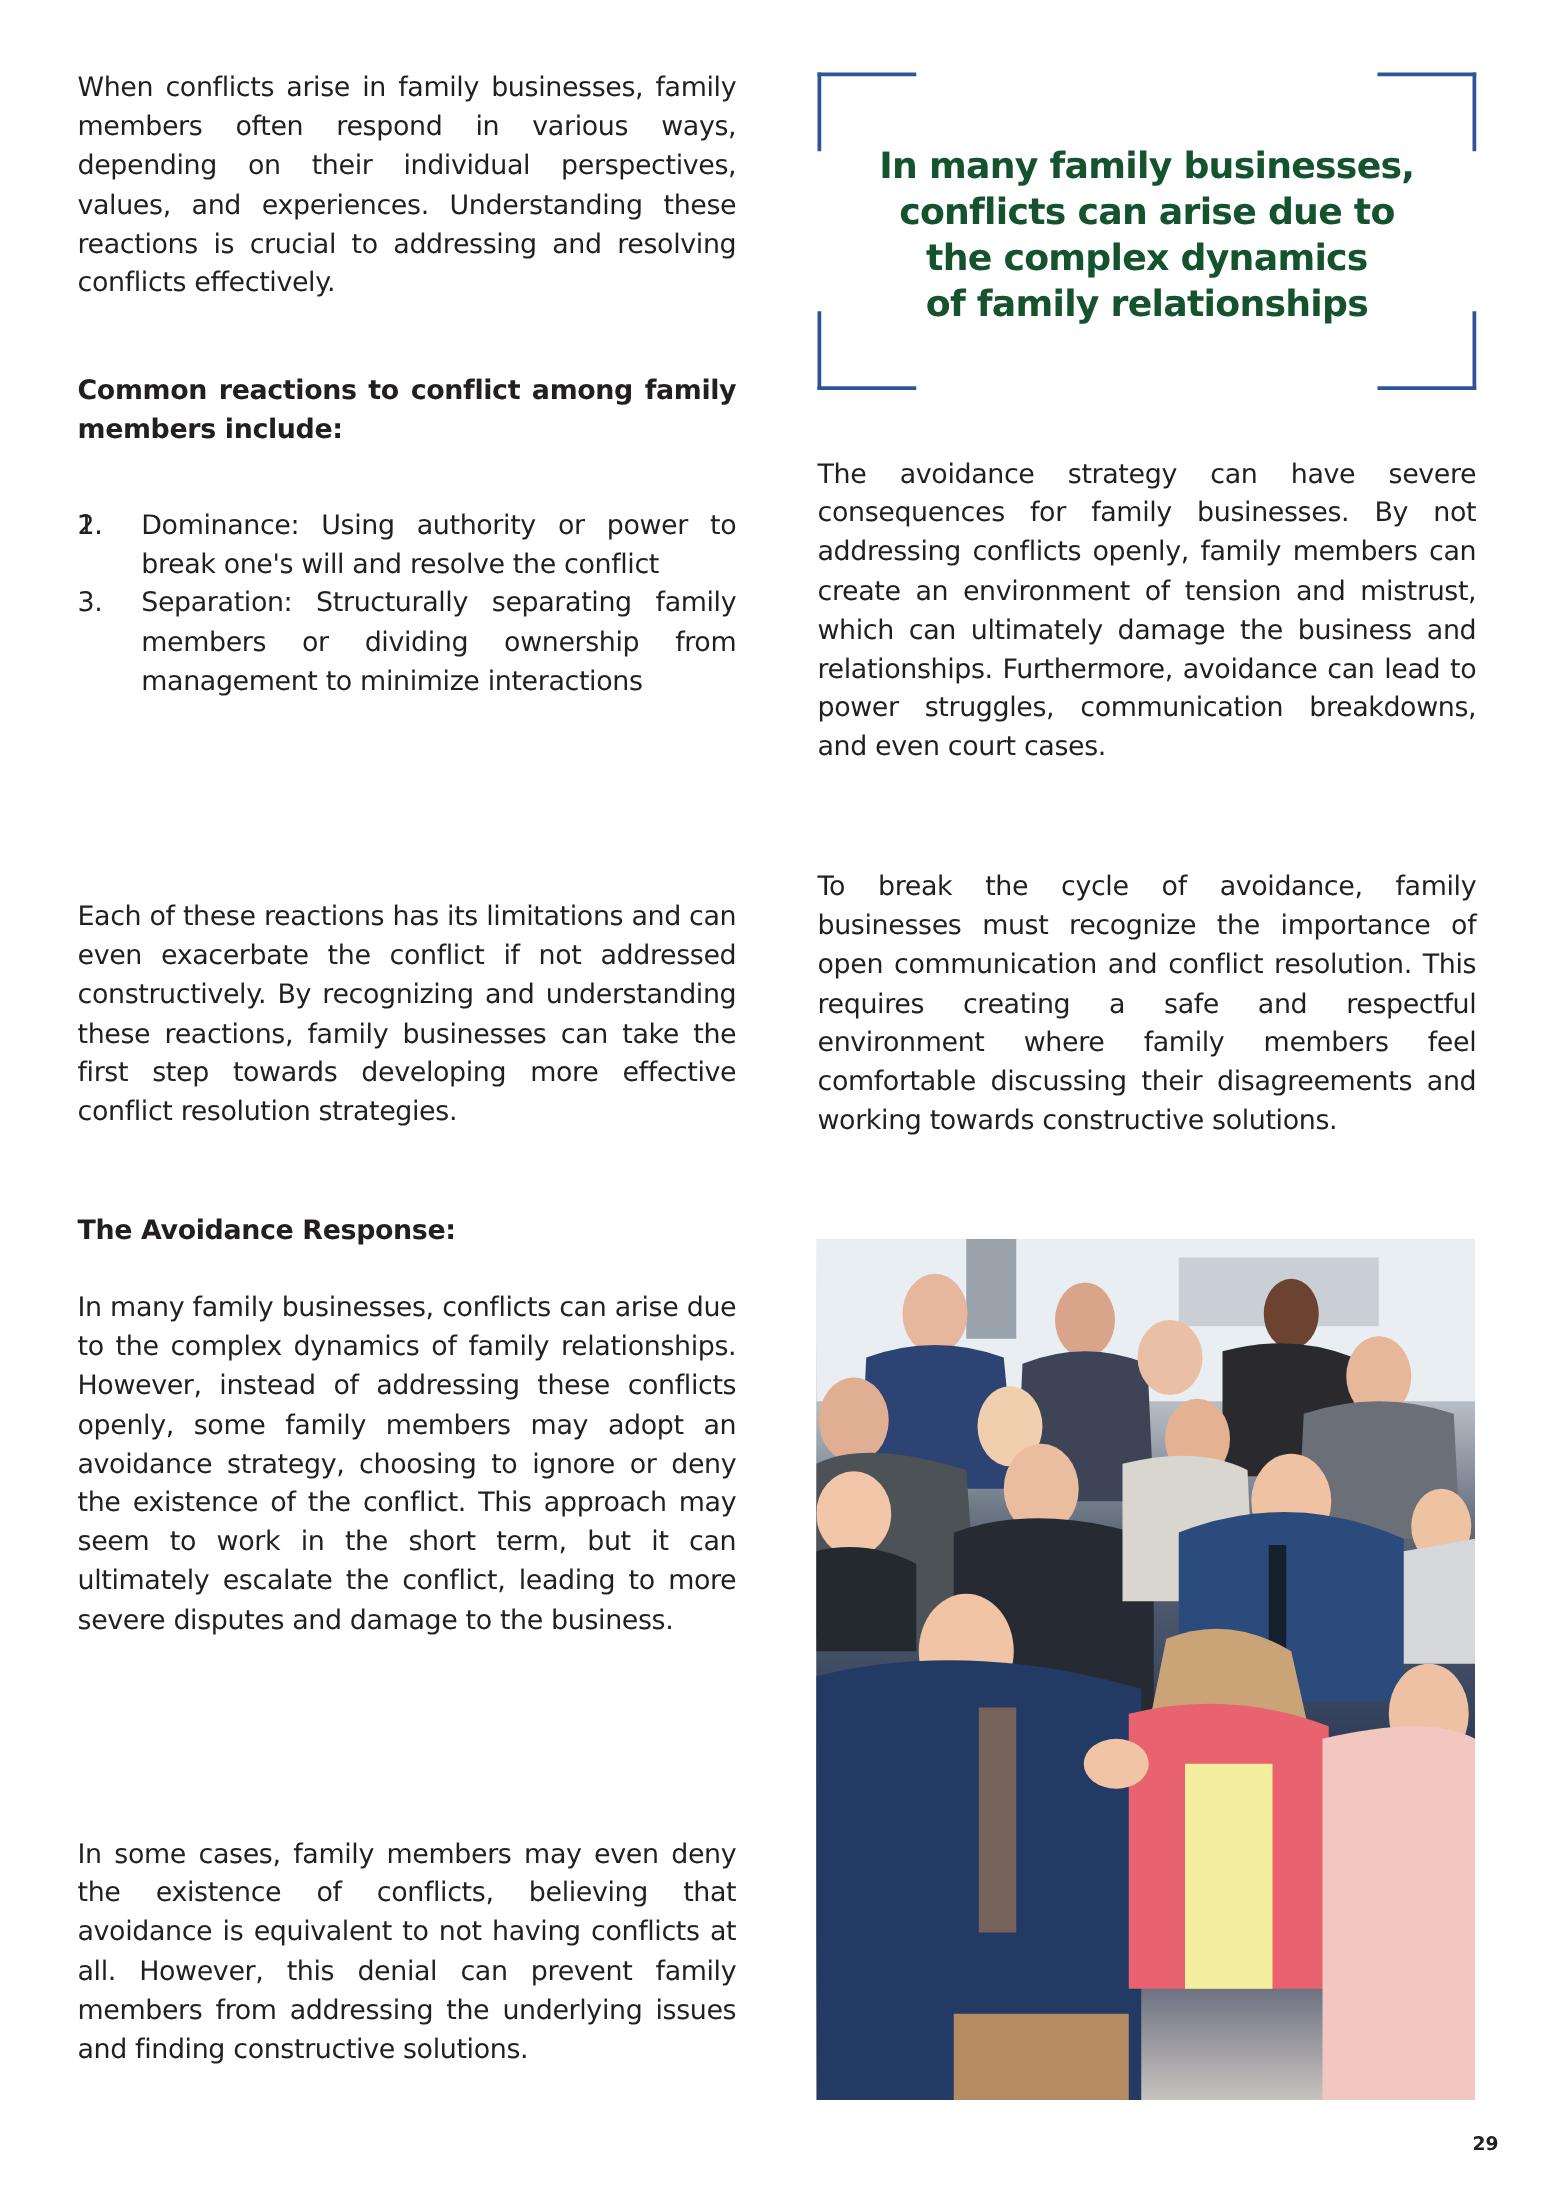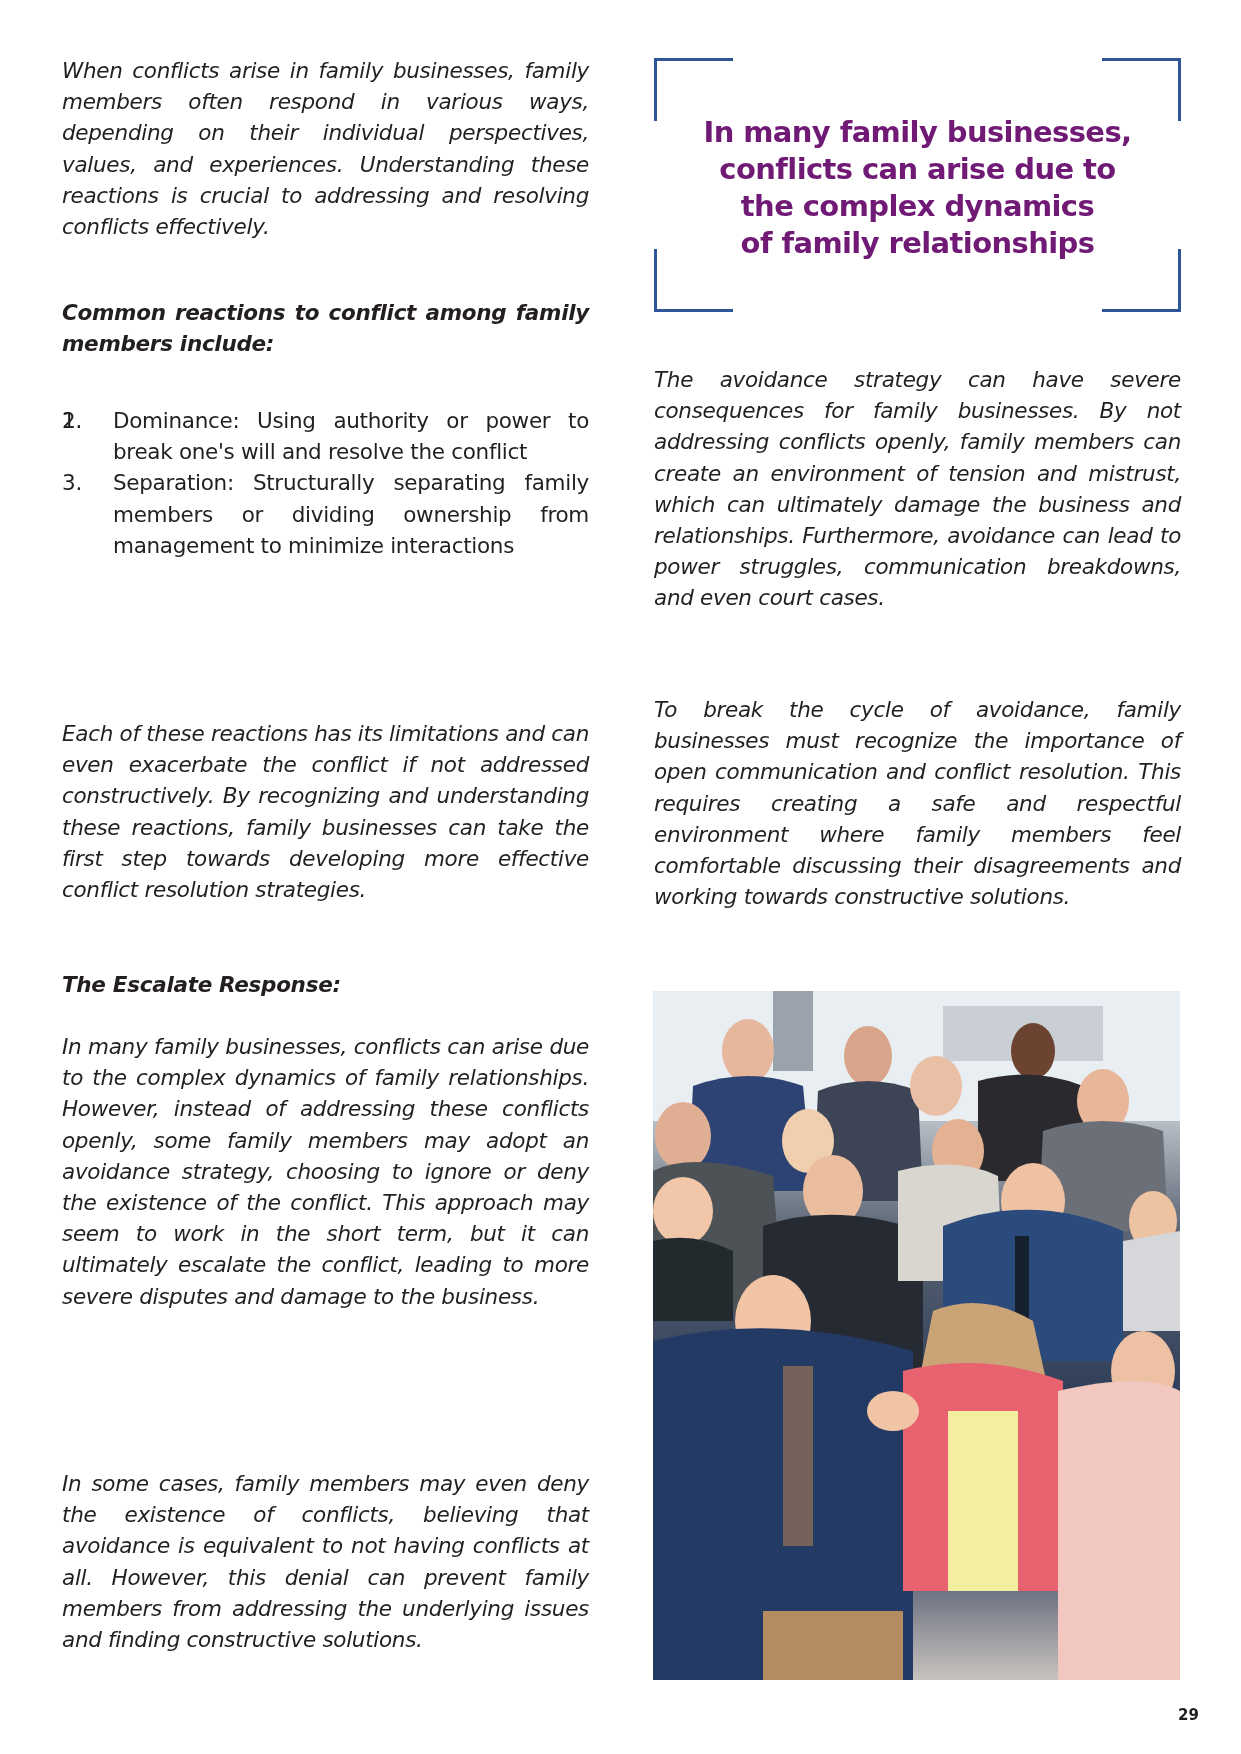--- a/index.html
+++ b/index.html
@@ -1,34 +1,34 @@
 <!DOCTYPE html>
 <html><head>
 <meta charset="utf-8">
 <style>
   html, body { margin:0; padding:0; background:#ffffff; }
   body { width:1241px; height:1754px; position:relative; overflow:hidden;
          font-family:"DejaVu Sans", sans-serif; color:#231f20; }
   .col { position:absolute; width:527px; font-size:21.5px; line-height:31.2px; letter-spacing:-0.3px; }
-  .col p { margin:0; text-align:justify; text-align-last:left;font-style:italic; }
+  .col p { margin:0; text-align:justify; text-align-last:left; }
   .bold { font-weight:bold; }
   .left { left:62px; }
   .right { left:654px; }
   .block { position:absolute; }
   ol.reactions { list-style:none; margin:0; padding:0; }
   ol.reactions li { position:relative; padding-left:51px; text-align:justify; text-align-last:left; }
   ol.reactions li .num { position:absolute; left:0; top:0; }
   .quote-box { position:absolute; left:654px; top:58px; width:527px; height:254px; }
   .corner { position:absolute; width:76px; height:60px; border-color:#2e5597; border-style:solid; border-width:0; }
   .c-tl { left:0; top:0; border-top-width:3px; border-left-width:3px; }
   .c-tr { right:0; top:0; border-top-width:3px; border-right-width:3px; }
   .c-bl { left:0; bottom:0; border-bottom-width:3px; border-left-width:3px; }
   .c-br { right:0; bottom:0; border-bottom-width:3px; border-right-width:3px; }
   .quote-text { position:absolute; left:0; right:0; top:56px; text-align:center;
-                color:#701a75; font-weight:bold; font-size:29px; line-height:37px; letter-spacing:-0.6px; white-space:pre-line; }
+                color:#14532d; font-weight:bold; font-size:29px; line-height:37px; letter-spacing:-0.6px; white-space:pre-line; }
   .photo { position:absolute; left:653px; top:991px; width:527px; height:689px; overflow:hidden;
            background:linear-gradient(180deg,#eef2f5 0%,#dfe5ea 12%,#5a6473 35%,#2d3b57 60%,#3b4660 80%,#c9c3bf 100%); }
   .photo svg { display:block; }
   .page-number { position:absolute; left:1178px; top:1706px; font-size:15px; font-weight:bold; color:#231f20; }
 </style>
 </head>
 <body>
 
 <div class="col left block" style="top:55px;">
   <p>When conflicts arise in family businesses, family members often respond in various ways, depending on their individual perspectives, values, and experiences. Understanding these reactions is crucial to addressing and resolving conflicts effectively.</p>
@@ -52,21 +52,21 @@
       <span>Separation: Structurally separating family members or dividing ownership from management to minimize interactions</span>
     </li>
   </ol>
 </div>
 
 <div class="col left block" style="top:718px;">
   <p>Each of these reactions has its limitations and can even exacerbate the conflict if not addressed constructively. By recognizing and understanding these reactions, family businesses can take the first step towards developing more effective conflict resolution strategies.</p>
 </div>
 
 <div class="col left block" style="top:969px;">
-  <p class="bold">The Escalate Response:</p>
+  <p class="bold">The Avoidance Response:</p>
 </div>
 
 <div class="col left block" style="top:1031px;">
   <p>In many family businesses, conflicts can arise due to the complex dynamics of family relationships. However, instead of addressing these conflicts openly, some family members may adopt an avoidance strategy, choosing to ignore or deny the existence of the conflict. This approach may seem to work in the short term, but it can ultimately escalate the conflict, leading to more severe disputes and damage to the business.</p>
 </div>
 
 <div class="col left block" style="top:1468px;">
   <p>In some cases, family members may even deny the existence of conflicts, believing that avoidance is equivalent to not having conflicts at all. However, this denial can prevent family members from addressing the underlying issues and finding constructive solutions.</p>
 </div>
 

